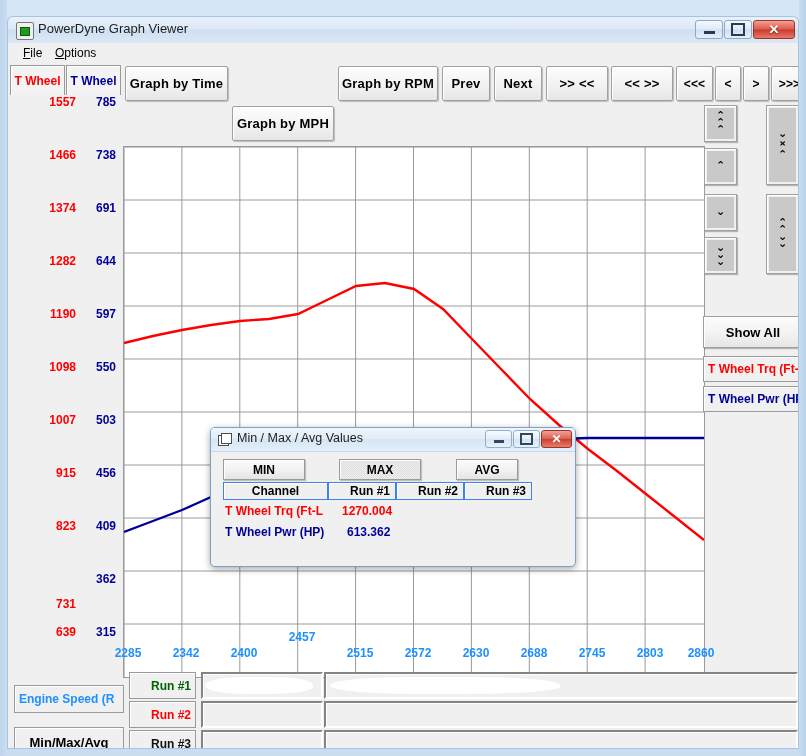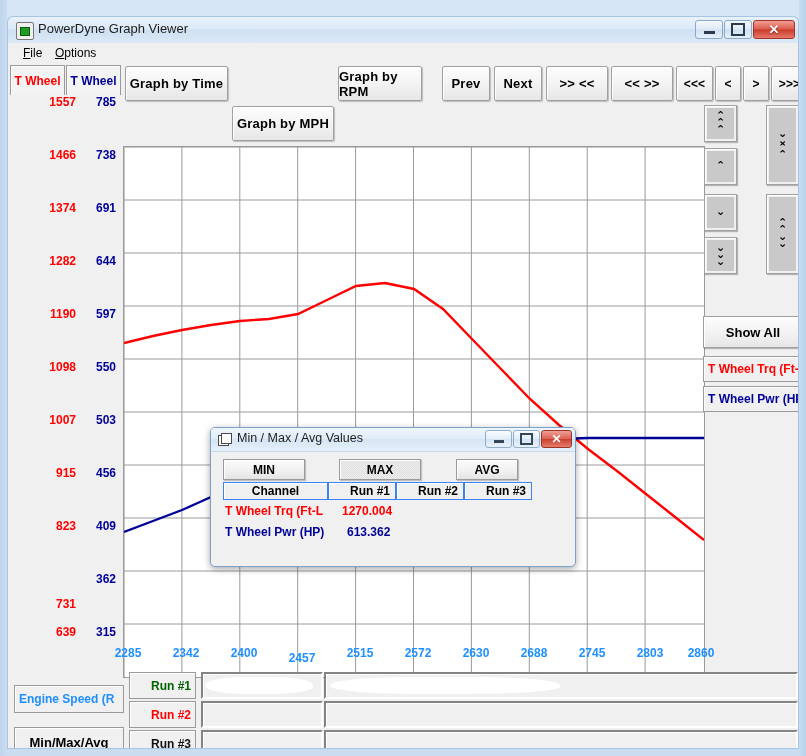--- a/index.html
+++ b/index.html
@@ -256,21 +256,21 @@
     <div class="chtab" style="left:58px;top:22px;color:#000099;">
       <span>T Wheel</span>
     </div>
 
     <div class="tb" style="left:117px;top:23px;width:103px;">
         <span>Graph by Time</span>
       </div>
     <div class="tb" style="left:224px;top:23px;width:102px;margin-top:40px;">
         <span>Graph by MPH</span>
       </div>
-    <div class="tb" style="left:330px;top:23px;width:84px;">
+    <div class="tb" style="left:330px;top:23px;width:100px;">
         <span>Graph by RPM</span>
       </div>
     <div class="tb" style="left:434px;top:23px;width:48px;">
         <span>Prev</span>
       </div>
     <div class="tb" style="left:486px;top:23px;width:48px;">
         <span>Next</span>
       </div>
     <div class="tb" style="left:538px;top:23px;width:62px;">
         <span>&gt;&gt; &lt;&lt;</span>
@@ -338,21 +338,21 @@
           <line x1="0" y1="477" x2="580" y2="477"></line>
         </g>
         <polyline fill="none" stroke="#ff0000" stroke-width="2.4" points="0,196 29,189 58,183 87,178 116,174 145,172 174,167 203,153 232,139 261,136 290,142 319,162 348,192 377,222 406,252 435,278 464,302 493,324 522,347 551,370 580,393"></polyline>
         <polyline fill="none" stroke="#000099" stroke-width="2.4" points="0,385 29,374 58,363 87,350 116,339 145,327 174,314 203,303 232,296 261,294 290,294 319,294 348,294 377,292 406,292 435,292 464,291 493,291 522,291 551,291 580,291"></polyline>
       </svg>
     </div>
 
     <div class="xlab" style="left:95px;top:603px;width:50px;">2285</div>
     <div class="xlab" style="left:153px;top:603px;width:50px;">2342</div>
     <div class="xlab" style="left:211px;top:603px;width:50px;">2400</div>
-    <div class="xlab" style="left:269px;top:608px;width:50px;">2457</div>
+    <div class="xlab" style="left:269px;top:587px;width:50px;">2457</div>
     <div class="xlab" style="left:327px;top:603px;width:50px;">2515</div>
     <div class="xlab" style="left:385px;top:603px;width:50px;">2572</div>
     <div class="xlab" style="left:443px;top:603px;width:50px;">2630</div>
     <div class="xlab" style="left:501px;top:603px;width:50px;">2688</div>
     <div class="xlab" style="left:559px;top:603px;width:50px;">2745</div>
     <div class="xlab" style="left:617px;top:603px;width:50px;">2803</div>
     <div class="xlab" style="left:668px;top:603px;width:50px;">2860</div>
 
     <div class="navbtn" style="left:696px;top:62px;width:33px;height:37px;">
       <div class="face">

